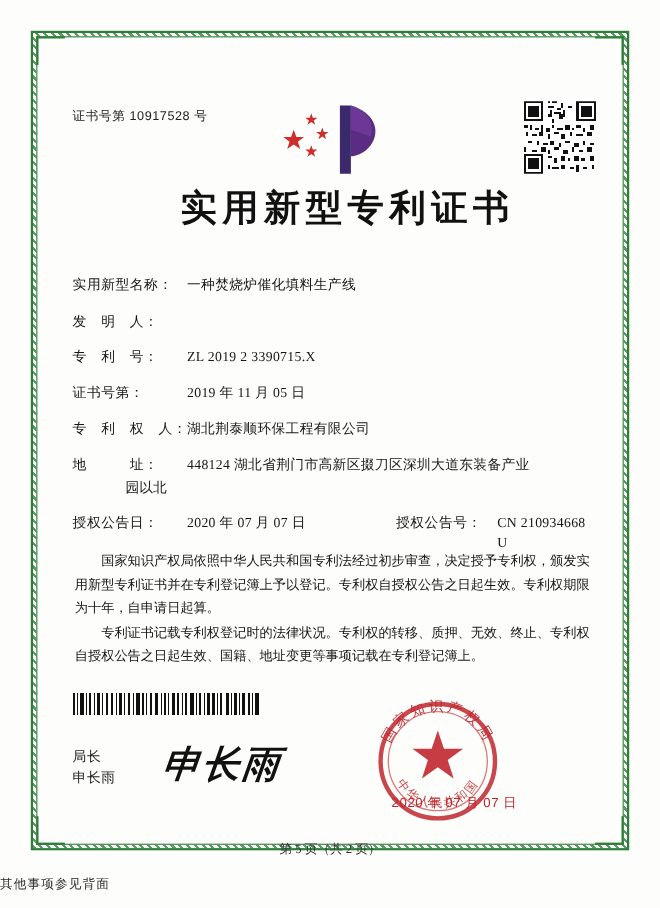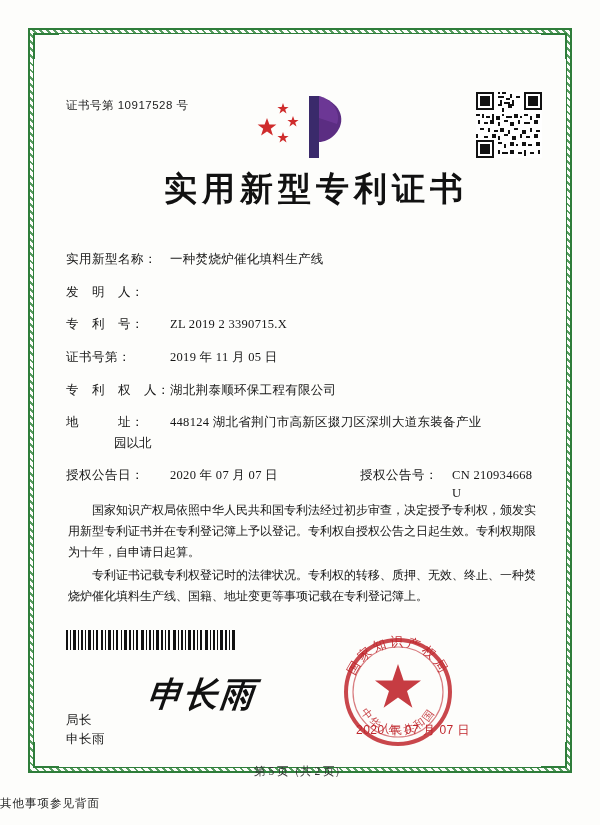--- a/index.html
+++ b/index.html
@@ -180,21 +180,20 @@
   }
 
   
   .sig-label {
     position: absolute;
     left: 66px;
     top: 679px;
     font-size: 12.5px;
     line-height: 1.55;
     letter-spacing: .5px;
-    margin-top: 32px;
   }
   .sig-script {
     position: absolute;
     left: 148px;
     top: 672px;
     font-size: 34px;
     font-family: "DejaVu Serif", serif;
     font-style: italic;
     font-weight: bold;
     letter-spacing: 2px;
@@ -390,21 +389,21 @@
       <div class="flabel">授权公告日：</div>
       <div class="fvalue">2020 年 07 月 07 日</div>
       <div class="flabel2">授权公告号：</div>
       <div class="fvalue2">CN 210934668 U</div>
     </div>
 
   </div>
 
   <div class="paras">
     <p>国家知识产权局依照中华人民共和国专利法经过初步审查，决定授予专利权，颁发实用新型专利证书并在专利登记簿上予以登记。专利权自授权公告之日起生效。专利权期限为十年，自申请日起算。</p>
-    <p>专利证书记载专利权登记时的法律状况。专利权的转移、质押、无效、终止、一种焚烧炉催化填料生产线、国籍、地址变更等事项记载在专利登记簿上。</p>
+    <p>专利证书记载专利权登记时的法律状况。专利权的转移、质押、无效、终止、专利权自授权公告之日起生效、国籍、地址变更等事项记载在专利登记簿上。</p>
   </div>
 
   <div class="barcode">
     <svg width="170" height="20" viewBox="0 0 170 20" shape-rendering="crispEdges">
       <rect width="170" height="20" fill="#fdfdfb"></rect>
       <g fill="#111">
         <rect x="0" y="0" width="2" height="20"></rect>
           <rect x="4" y="0" width="1" height="20"></rect>
         <rect x="7" y="0" width="3" height="20"></rect>
           <rect x="12" y="0" width="1" height="20"></rect>

